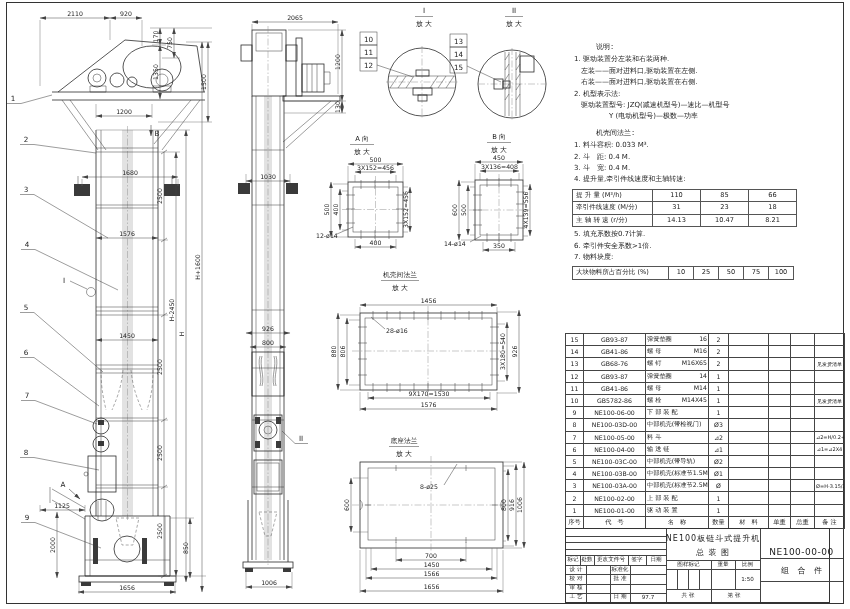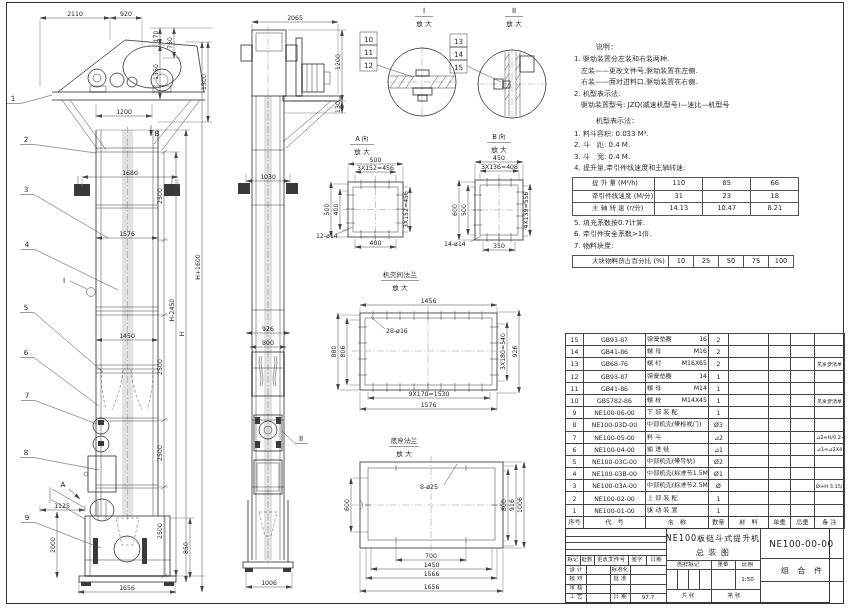--- a/index.html
+++ b/index.html
@@ -20,35 +20,35 @@
   .d{font-size:6.2px;}
   .bn{font-size:7.2px;}
   .cn{font-size:6.8px;}
   .st{text-anchor:start;}
   
   .rp{position:absolute;left:574px;top:42px;width:268px;font-size:7px;line-height:11.4px;}
   .nh{margin-left:22px;margin-bottom:1px;font-family:Liberation Mono, monospace;}
   .nl{white-space:nowrap;}
   table.mini{border-collapse:collapse;table-layout:fixed;margin:3px 0 2px -2px;}
   table.mini td{border:1px solid #555;height:11px;text-align:center;font-size:6.6px;padding:0 1px;overflow:hidden;white-space:nowrap;}
-  table.mini td.lb{text-align:left;padding-left:19px;}
+  table.mini td.lb{text-align:left;padding-left:3px;}
   #partsT{position:absolute;left:565px;top:333px;width:279px;border-collapse:collapse;table-layout:fixed;}
   #partsT td,#partsT th{border:1px solid #444;height:11.2px;font-size:6.2px;font-weight:normal;
      text-align:center;padding:0 1px;overflow:hidden;white-space:nowrap;}
   #partsT td.nm{text-align:left;}
   #partsT td.nm span{display:inline-block;}
   #partsT td.nm .sp2{float:right;}
   #partsT td.rm{font-size:5px;}
   
   #tb{position:absolute;left:565px;top:528px;width:265px;height:75px;border:1px solid #333;box-sizing:border-box;}
   .vln{position:absolute;width:1px;background:#444;}
   .hln{position:absolute;height:1px;background:#444;}
   .tbl{position:absolute;transform:translate(-50%,-50%);font-size:5.6px;white-space:nowrap;}
   .tbl.md{font-size:8px;letter-spacing:1px;}
-  .tbl.no{font-size:9px;letter-spacing:.5px;}
+  .tbl.no{font-size:9px;letter-spacing:.5px;margin-top:8px;}
   .tbl.gt{font-size:8px;letter-spacing:3px;}
 </style>
 </head>
 <body>
 
 <div id="sheet">
 <div id="frame"></div>
 
 <svg width="565" height="609" viewBox="0 0 565 609">
 <defs>
@@ -365,26 +365,27 @@
   <text class="d st" x="420" y="489">8-ø25</text>
   <path class="t" d="M444,485 L457,464"></path>
 </g>
 </svg>
 
 <div class="rp">
   <div class="nh">说明:</div>
   <div>
 
   <div class="nl">1. 驱动装置分左装和右装两种.</div>
-        <div class="nl">　左装——更改文件号,驱动装置在左侧.</div>
+        <div class="nl">　左装——面对进料口,驱动装置在左侧.</div>
         <div class="nl">　右装——面对进料口,驱动装置在右侧.</div>
         <div class="nl">2. 机型表示法:</div>
         <div class="nl">　驱动装置型号: JZQ(减速机型号)—速比—机型号</div>
+        <div class="nl">　　　　　Y (电动机型号)—极数—功率</div>
       </div>
-  <div class="nh" style="margin-top:5px">机型表示法:</div>
+  <div class="nh" style="margin-top:5px">机壳间法兰:</div>
   <div>
 
   <div class="nl">1. 料斗容积: 0.033 M³.</div>
         <div class="nl">2. 斗　距: 0.4 M.</div>
         <div class="nl">3. 斗　宽: 0.4 M.</div>
         <div class="nl">4. 提升量,牵引件线速度和主轴转速:</div>
       </div>
   <table class="mini">
     <colgroup>
           <col style="width:80px">

